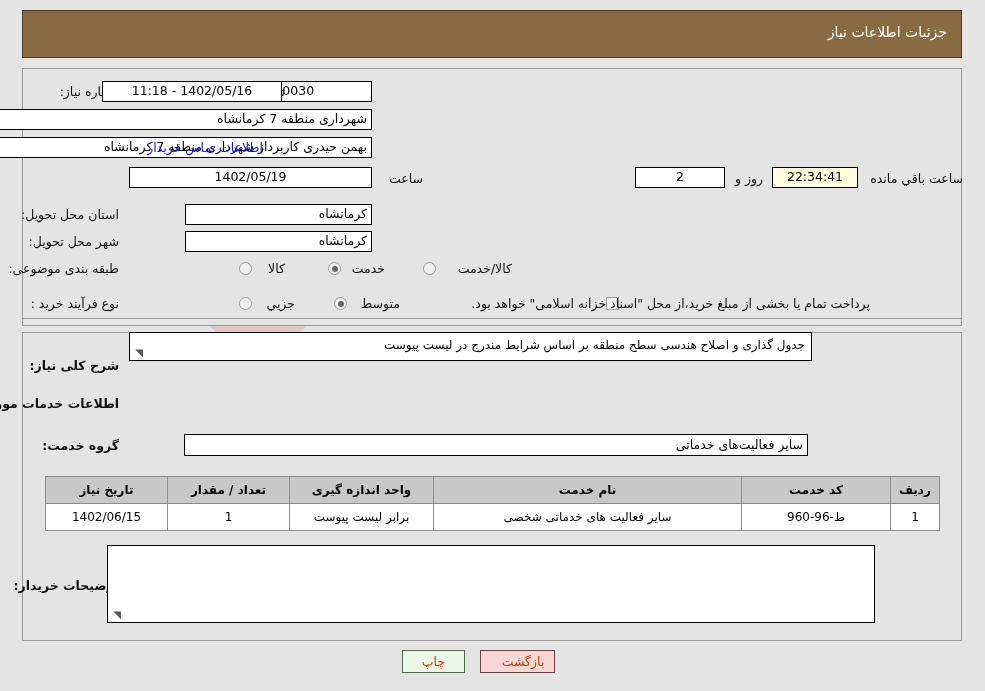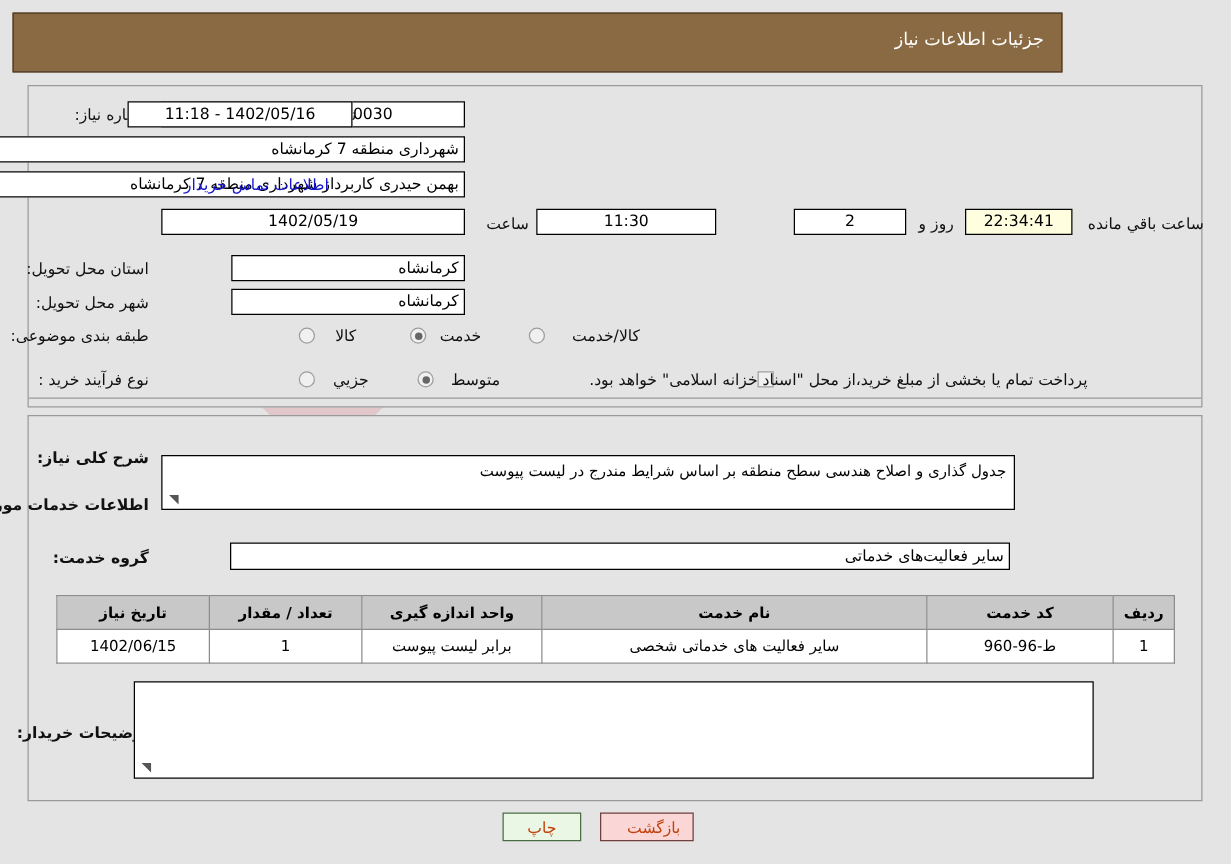--- a/index.html
+++ b/index.html
@@ -53,22 +53,22 @@
     top: 276px;
     width: 36px;
     height: 36px;
     background: rgba(228,228,228,0.80);
     transform: rotate(45deg);
   }
 
   
   #headerbar {
     position: absolute;
-    left: 10px; top: 10px;
-    width: 840px; height: 48px;
+    left: 22px; top: 10px;
+    width: 940px; height: 48px;
     background: #8a6a43;
     border: 1px solid #4b3a24;
     box-sizing: border-box;
     z-index: 10;
   }
   #headerbar .title {
     position: absolute;
     right: 14px;
     top: 13px;
     color: #ffffff;
@@ -242,21 +242,20 @@
 
   <div class="lbl" style="right:866px; top:112px;">نام دستگاه خریدار:</div>
   <div class="fld right" style="right:613px; top:109px; width:385px; height:21px;">شهرداری منطقه 7 کرمانشاه</div>
 
   <div class="lbl" style="right:866px; top:140px;">ایجاد کننده درخواست:</div>
   <div class="fld right" style="right:613px; top:137px; width:440px; height:21px;">بهمن حیدری کاربرداز شهرداری منطقه 7 کرمانشاه</div>
   <div class="lbl link" style="right:722px; top:140px;">اطلاعات تماس خریدار</div>
 
   <div class="fld ctr" style="right:613px; top:167px; width:243px; height:21px;">1402/05/19</div>
   <div class="lbl" style="right:562px; top:171px;">ساعت</div>
-  <div class="fld ctr" style="right:412px; top:167px; width:144px; height:21px;">11:30</div>
   <div class="fld ctr" style="right:260px; top:167px; width:90px; height:21px;">2</div>
   <div class="lbl" style="right:222px; top:171px;">روز و</div>
   <div class="fld timer" style="right:127px; top:167px; width:86px; height:21px;">22:34:41</div>
   <div class="lbl" style="right:22px; top:171px;">ساعت باقي مانده</div>
 
   <div class="lbl" style="right:866px; top:207px;">استان محل تحویل:</div>
   <div class="fld right" style="right:613px; top:204px; width:187px; height:21px;">کرمانشاه</div>
 
   <div class="lbl" style="right:866px; top:234px;">شهر محل تحویل:</div>
   <div class="fld right" style="right:613px; top:231px; width:187px; height:21px;">کرمانشاه</div>
@@ -281,21 +280,21 @@
   <div class="lbl" style="right:585px; top:296px;margin-left:32px;">متوسط</div>
 
   <div class="ckbox" id="treasury-cb" style="right:366px; top:297px;"></div>
   <div class="lbl" style="right:115px; top:296px;">پرداخت تمام یا بخشی از مبلغ خرید،از محل "اسناد خزانه اسلامی" خواهد بود.</div>
 
   <div class="rule" style="top:318px;"></div>
 
   <div class="panel" id="panel-mid"></div>
 
   <div class="lbl bold" style="right:866px; top:358px;">شرح کلی نیاز:</div>
-  <div class="ta" style="right:173px; top:364px; width:683px; height:44px; text-align:right;">
+  <div class="ta" style="right:173px; top:332px; width:683px; height:29px; text-align:right;">
     <span>جدول گذاری و اصلاح هندسی سطح منطقه بر اساس شرایط مندرج در لیست پیوست</span>
     <span class="grip">◥</span>
   </div>
 
   <div class="lbl bold" style="right:866px; top:396px;">اطلاعات خدمات مورد نیاز</div>
 
   <div class="lbl bold" style="right:866px; top:438px;">گروه خدمت:</div>
   <div class="fld right" style="right:177px; top:434px; width:624px; height:22px;">سایر فعالیت‌های خدماتی</div>
 
   <table id="tbl">

